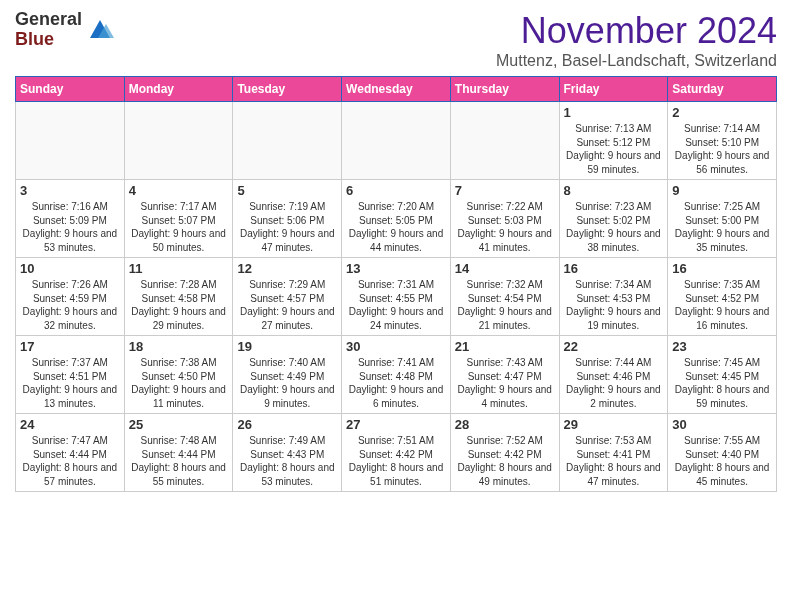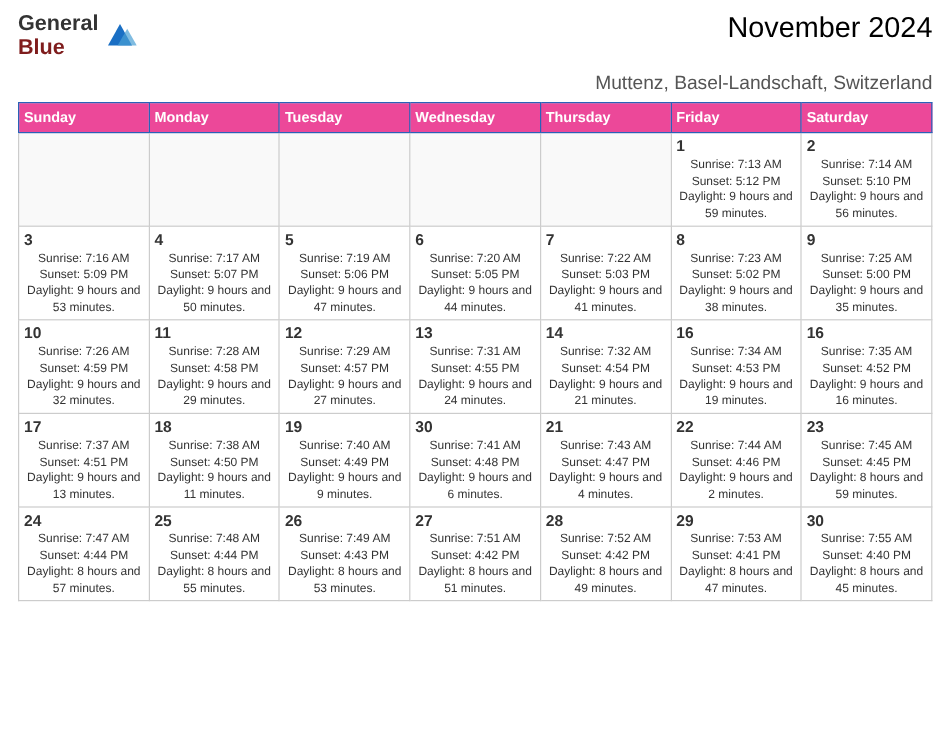--- a/index.html
+++ b/index.html
@@ -5,22 +5,22 @@
     * { box-sizing: border-box; margin: 0; padding: 0; }
     body { font-family: Arial, sans-serif; background: #fff; width: 792px; height: 612px; overflow: hidden; }
     .container { width: 792px; padding: 10px 15px; }
     .header-row { display: flex; align-items: flex-start; justify-content: space-between; margin-bottom: 6px; }
     .logo { display: flex; align-items: center; }
     .logo-text { display: flex; flex-direction: column; line-height: 1.1; }
     .logo-general { font-size: 18px; font-weight: bold; color: #333; }
     .logo-blue { font-size: 18px; font-weight: bold; color: #7f1d1d; }
     .logo-icon { width: 28px; height: 28px; margin-left: 4px; }
     .title-block { text-align: right; }
-    .month-title { font-size: 24px; font-weight: normal; color: #000000; }
-    .location-title { font-size: 16px; color: #555; margin-top: 23px; }
+    .month-title { font-size: 36px; font-weight: normal; color: #4c1d95; }
+    .location-title { font-size: 16px; color: #555; }
     table { width: 100%; border-collapse: collapse; }
     th { background: #ec4899; color: #fff; font-size: 12px; padding: 5px 4px; text-align: left; border: 1px solid #2962b8; }
     td { border: 1px solid #ccc; vertical-align: top; padding: 3px 4px; font-size: 10px; color: #333; width: 14.28%; min-height: 70px; height: 78px; }
     td.empty { background: #f9f9f9; }
     td.filled { background: #fff; }
     .day-num { font-size: 13px; font-weight: bold; color: #333; display: block; margin-bottom: 2px; }
     .day-info { font-size: 10px; line-height: 1.35; color: #333; text-align: center; }
   </style>
 </head>
 <body>

